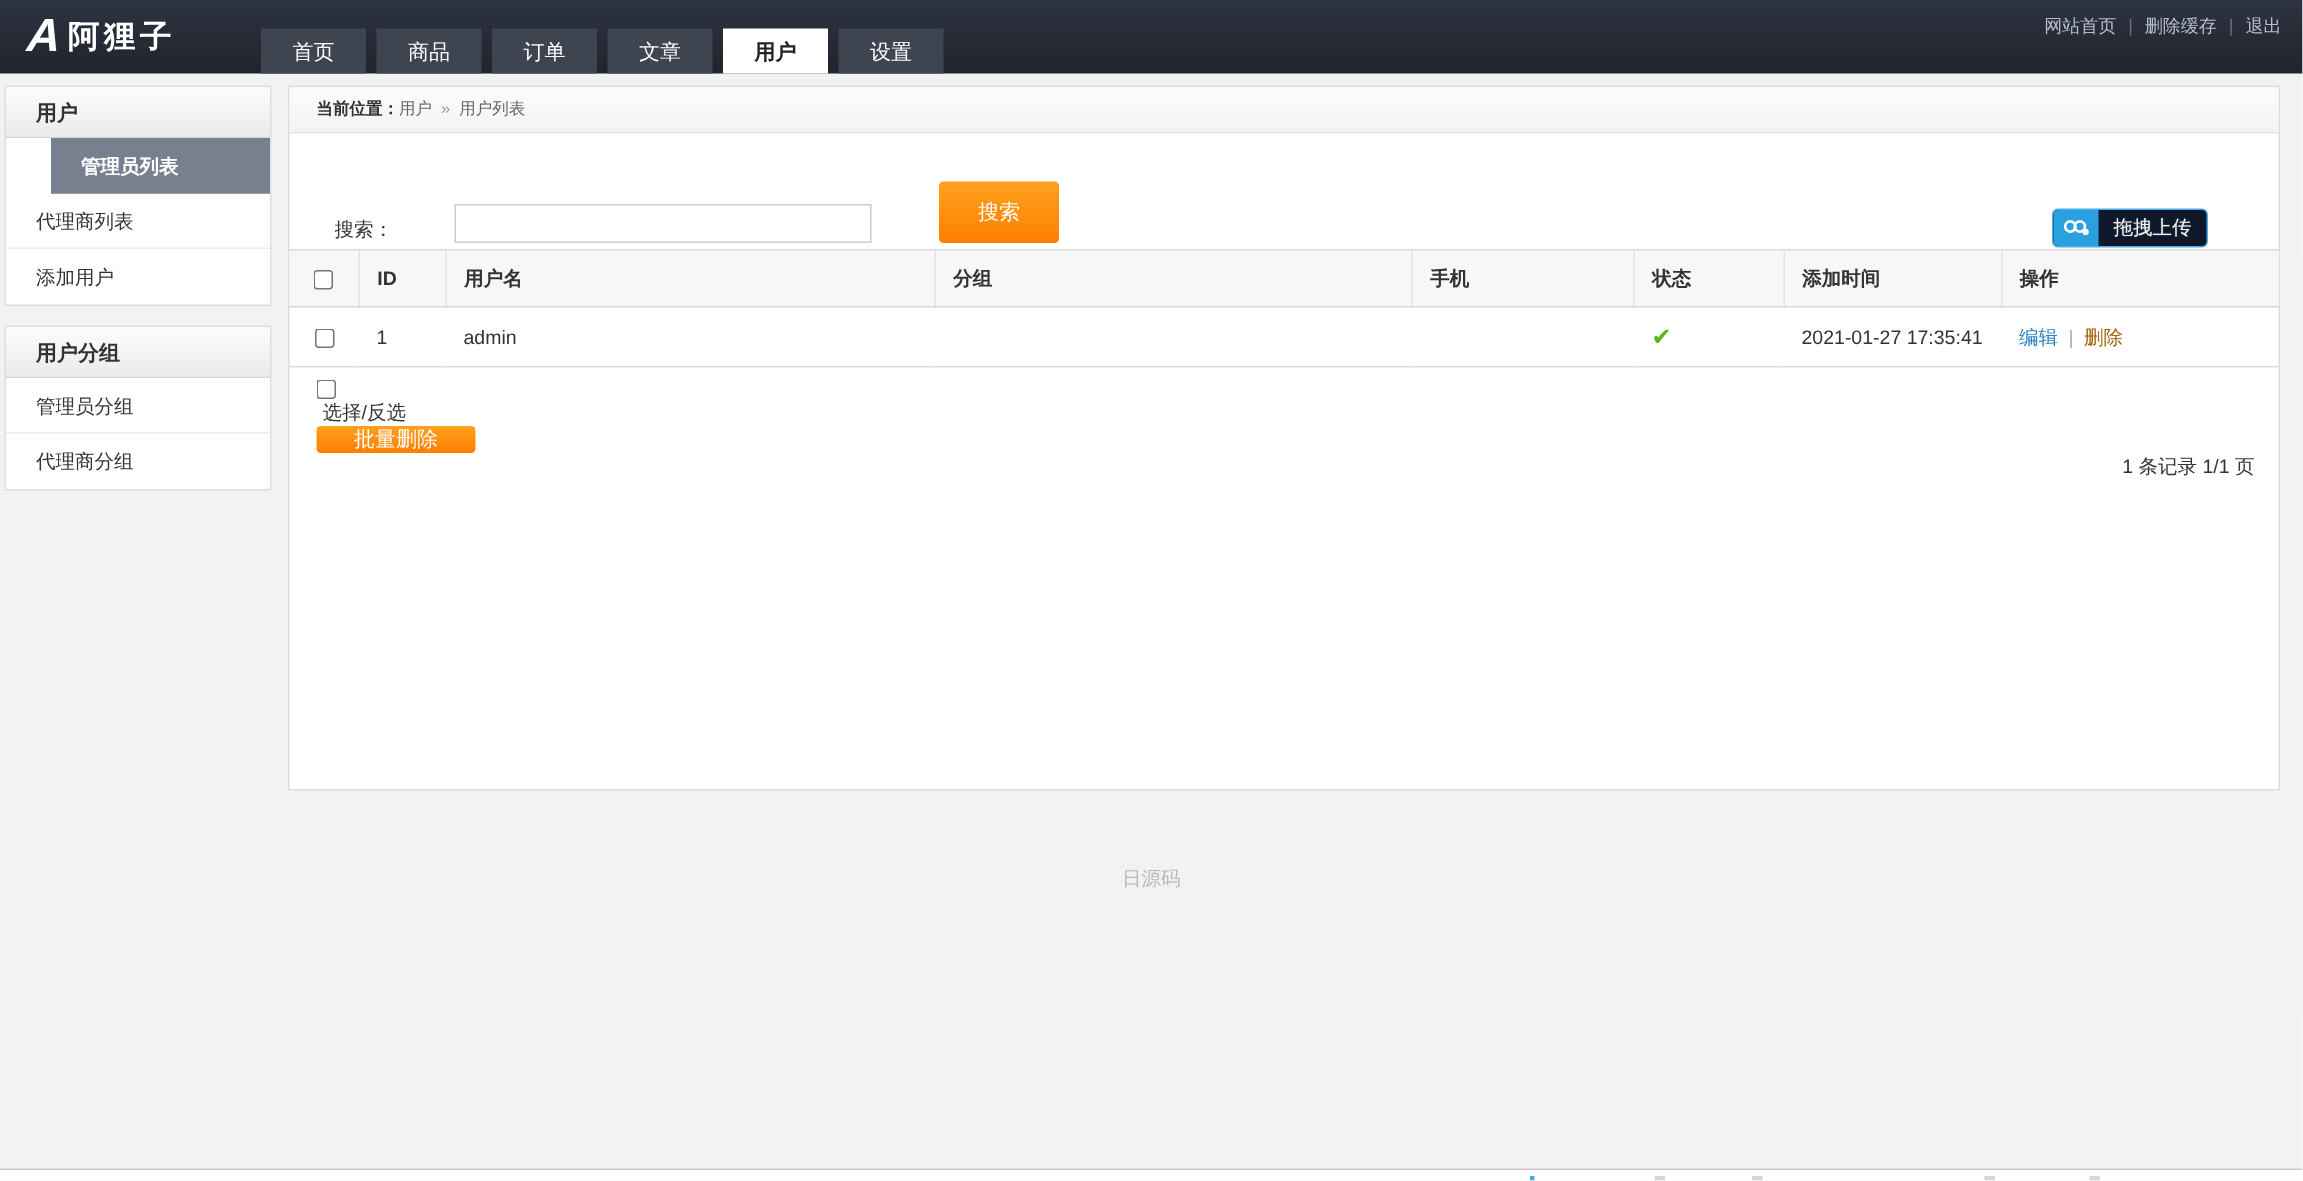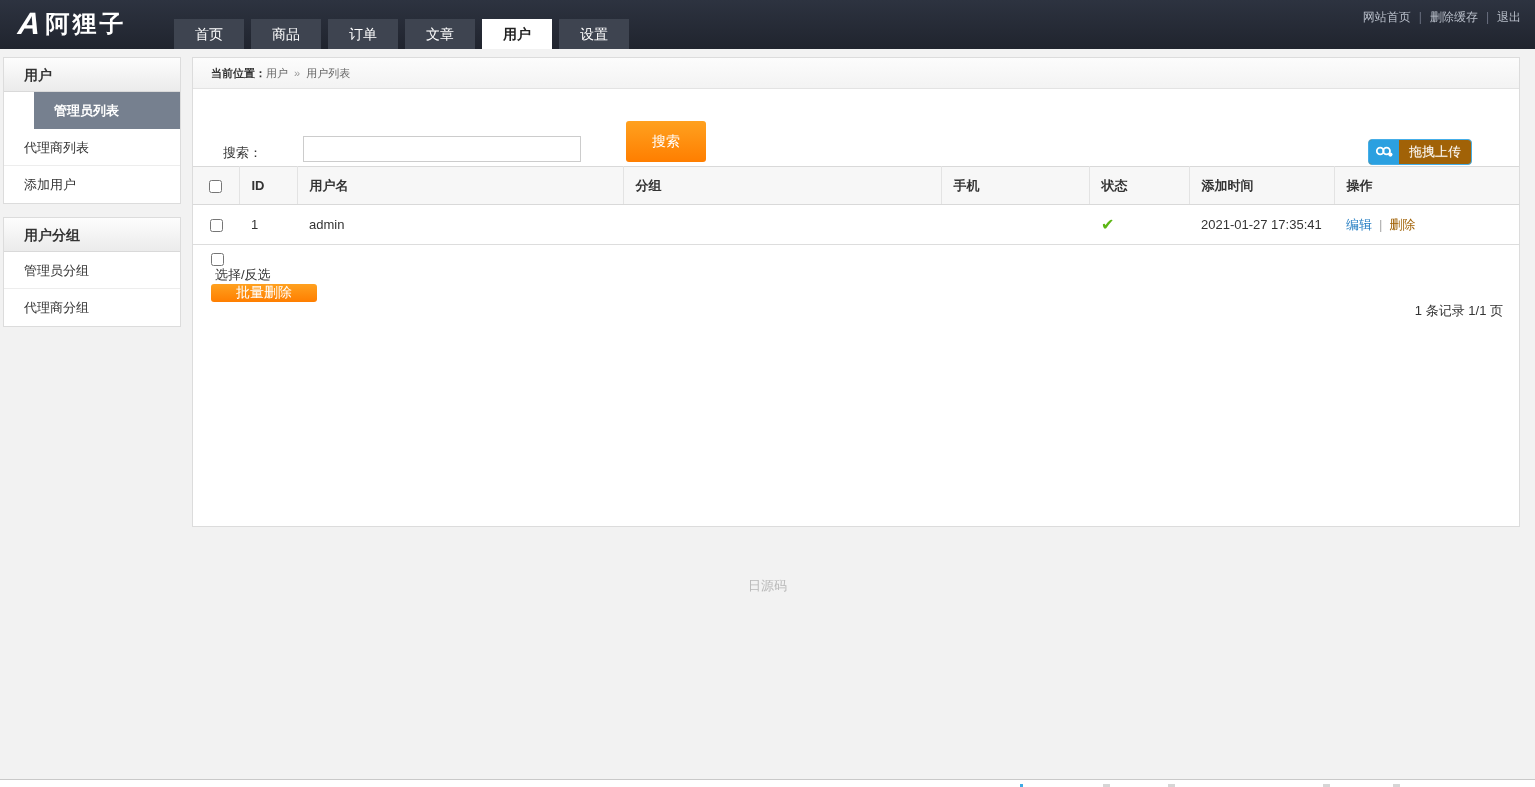--- a/index.html
+++ b/index.html
@@ -14,21 +14,21 @@
   
   .header {
     position:absolute; top:0; left:0; right:0; height:49px;
     background: linear-gradient(#2d3340, #20242e);
   }
   .logo { position:absolute; left:18px; top:6px; display:flex; align-items:center; color:#fff; cursor:pointer; }
   .logo-a {
     font-weight:900; font-size:31px; font-style:italic; line-height:36px;
     letter-spacing:-2px; margin-right:7px; transform:skewX(-4deg);
   }
-  .logo-text { font-size:24px; letter-spacing:3px; font-weight:bold; }
+  .logo-text { font-size:21px; letter-spacing:3px; font-weight:bold; }
   .nav { position:absolute; left:174px; bottom:0; display:flex; }
   .tab {
     width:70px; height:30px; line-height:30px; text-align:center;
     color:#fff; font-size:14px; background:#3e4450; margin-right:7px; cursor:pointer;
   }
   .tab.active { background:#ffffff; color:#222; font-weight:bold; }
   .top-links { position:absolute; right:14px; top:9px; font-size:12px; color:#b9bfca; }
   .top-links a { color:#b9bfca; text-decoration:none; cursor:pointer; }
   .top-links .sep { margin:0 8px; color:#6a7080; }
   
@@ -65,21 +65,21 @@
     font-size:13px; padding:0 6px; outline:none;
   }
   .btn-orange {
     display:inline-block; border:none; border-radius:3px; color:#fff;
     background:linear-gradient(#ffa11f,#ff7e00); cursor:pointer;
     font-family:"Liberation Sans","DejaVu Sans",sans-serif;
   }
   .search-btn { width:80px; height:41px; margin-left:8px; font-size:14px; }
   .upload-btn {
     position:absolute; left:1175px; top:81px; width:104px; height:26px;
-    border:1px solid #45aee8; border-radius:4px; background:#a16207;
+    border:1px solid #45aee8; border-radius:4px; background:#0f172a;
     display:flex; align-items:stretch; overflow:hidden; cursor:pointer;
   }
   .upload-icon-box {
     width:30px; background:#2ba0e0; display:flex; align-items:center; justify-content:center;
   }
   .upload-label {
     flex:1; text-align:center; line-height:24px; font-size:13px;
     color:rgba(255,255,255,0.92); text-shadow:0 0 1px rgba(255,255,255,.4);
   }
   

